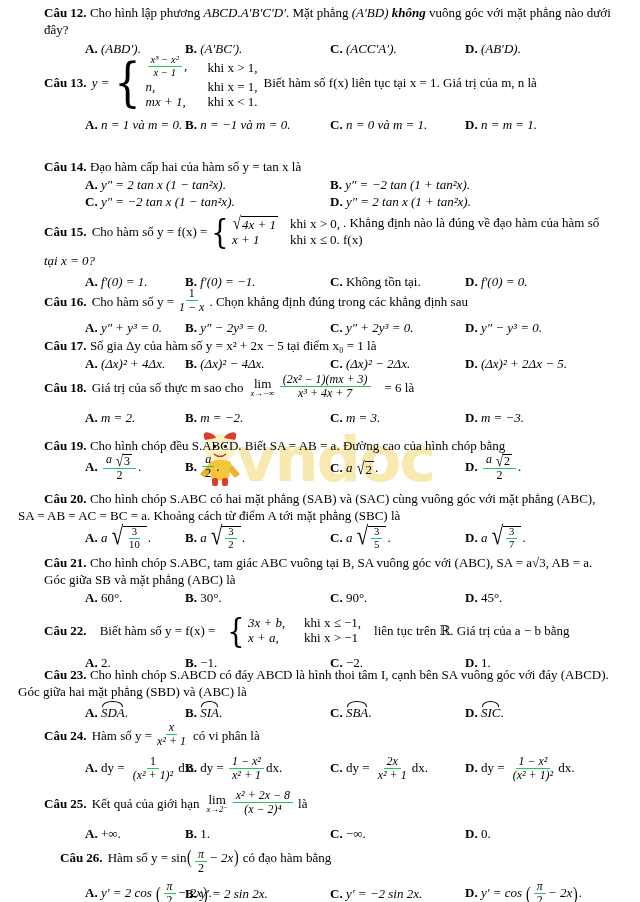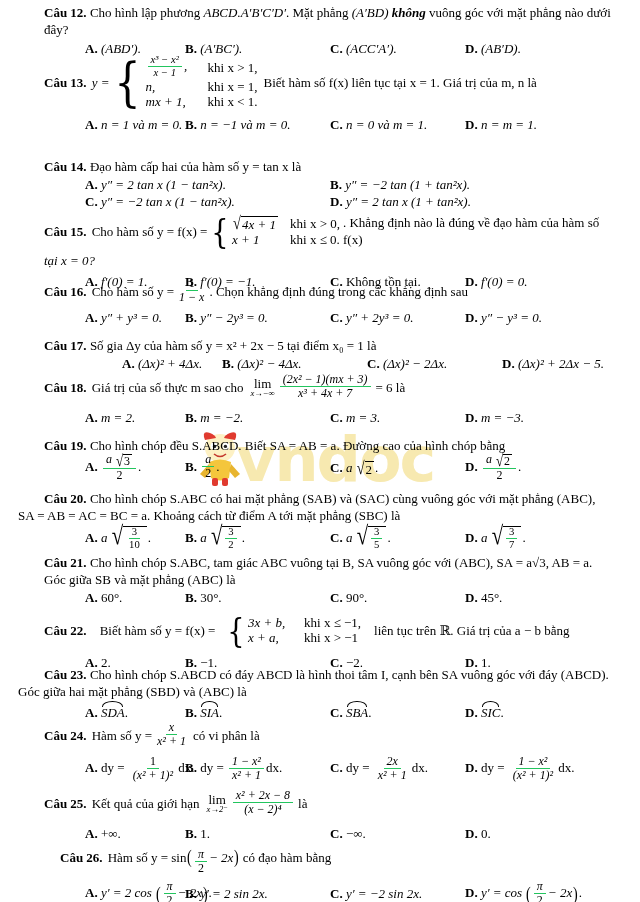--- a/index.html
+++ b/index.html
@@ -203,21 +203,21 @@
       <span class="it">tại x = 0?</span>
     </div>
     <div class="ans" style="margin-top:5px;">
       <span class="opt cA"><span class="lbl">A.</span> <span class="it">f′(0) = 1.</span></span>
       <span class="opt cB"><span class="lbl">B.</span> <span class="it">f′(0) = −1.</span></span>
       <span class="opt cC"><span class="lbl">C.</span> <span>Không tồn tại.</span></span>
       <span class="opt cD"><span class="lbl">D.</span> <span class="it">f′(0) = 0.</span></span>
     </div>
   </div>
 
-  <div class="q" style="top:278px;">
+  <div class="q" style="top:288px;">
     <div class="qline" style="display:flex;align-items:center;">
       <span class="qnum" style="margin-right:5px;">Câu 16.</span>
       <span>Cho hàm số y =</span>
       <span class="frac">
           <span class="num">1</span>
           <span class="den it">1 − x</span>
         </span>
       <span>. Chọn khẳng định đúng trong các khẳng định sau</span>
     </div>
     <div class="ans" style="margin-top:5px;">
@@ -226,41 +226,41 @@
       <span class="opt cC"><span class="lbl">C.</span> <span class="it">y″ + 2y³ = 0.</span></span>
       <span class="opt cD"><span class="lbl">D.</span> <span class="it">y″ − y³ = 0.</span></span>
     </div>
   </div>
 
   <div class="q" style="top:337px;">
     <div class="qline">
       <span class="qnum">Câu 17.</span>
       <span>Số gia Δy của hàm số y = x² + 2x − 5 tại điểm x₀ = 1 là</span>
     </div>
-    <div class="ans" style="margin-top:2px;margin-left:37px;">
+    <div class="ans" style="margin-top:2px;">
       <span class="opt cA"><span class="lbl">A.</span> <span class="it">(Δx)² + 4Δx.</span></span>
       <span class="opt cB"><span class="lbl">B.</span> <span class="it">(Δx)² − 4Δx.</span></span>
       <span class="opt cC"><span class="lbl">C.</span> <span class="it">(Δx)² − 2Δx.</span></span>
       <span class="opt cD"><span class="lbl">D.</span> <span class="it">(Δx)² + 2Δx − 5.</span></span>
     </div>
   </div>
 
   <div class="q" style="top:374px;">
     <div class="qline" style="display:flex;align-items:center;">
       <span class="qnum" style="margin-right:5px;">Câu 18.</span>
       <span style="margin-right:4px;">Giá trị của số thực m sao cho</span>
       <span class="lim">
         <span class="top">lim</span>
         <span class="bot it">x→−∞</span>
       </span>
       <span class="frac">
           <span class="num it">(2x² − 1)(mx + 3)</span>
           <span class="den it">x³ + 4x + 7</span>
         </span>
-      <span style="margin-left:3px;">= 6 là</span>
+      <span style="margin-left:12px;">= 6 là</span>
     </div>
     <div class="ans" style="margin-top:9px;">
       <span class="opt cA"><span class="lbl">A.</span> <span class="it">m = 2.</span></span>
       <span class="opt cB"><span class="lbl">B.</span> <span class="it">m = −2.</span></span>
       <span class="opt cC"><span class="lbl">C.</span> <span class="it">m = 3.</span></span>
       <span class="opt cD"><span class="lbl">D.</span> <span class="it">m = −3.</span></span>
     </div>
   </div>
 
   <div class="q" style="top:437px;">

